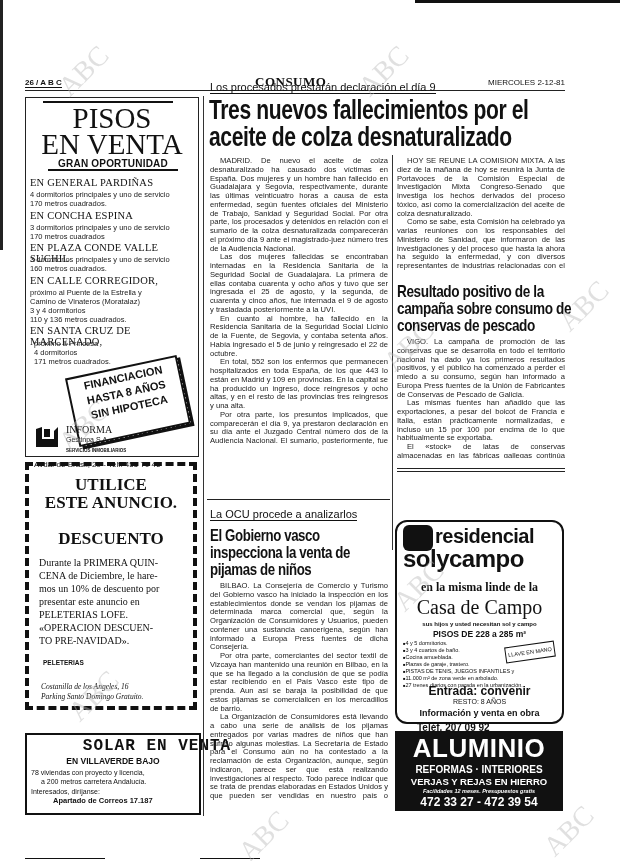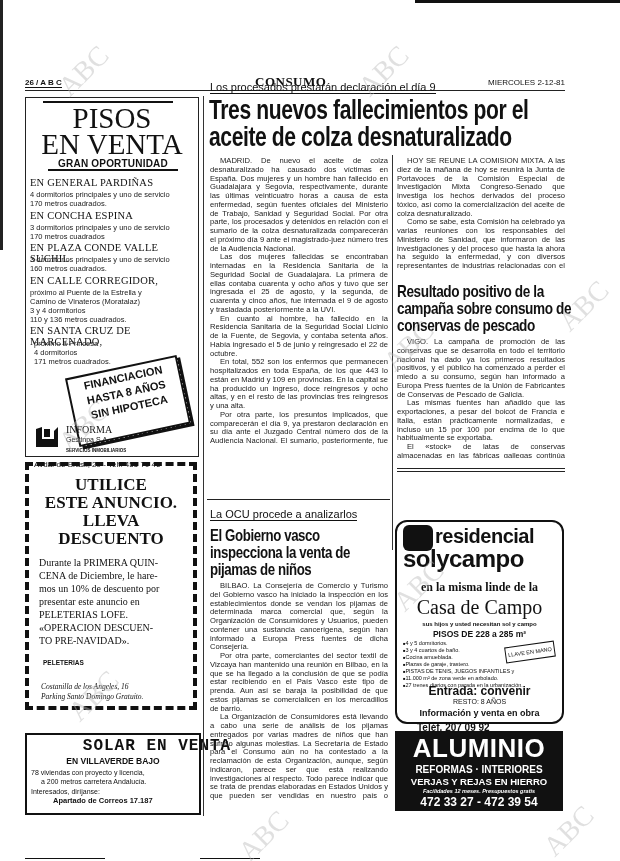--- a/index.html
+++ b/index.html
@@ -129,21 +129,20 @@
   <div class="informa">INFORMA</div>
   <div class="informa-sub">Gestinpa S.A.</div>
   <div class="informa-sub2">SERVICIOS INMOBILIARIOS</div>
   <div class="address">Avda. de Brasil, 29 - Telf. 455 79 46</div>
 </div>
 
 <div class="abs ad-utilice">
   <div class="dash-border"></div>
   <div class="ut-h" style="top:32px">ESTE ANUNCIO.</div>
   <div class="ut-h" style="top:14px">UTILICE</div>
-  <div class="ut-h" style="top:50px">LLEVA</div>
   <div class="ut-h" style="top:68px">DESCUENTO</div>
   <div class="ut-body" style="top:95px">Durante la PRIMERA QUIN-</div>
   <div class="ut-body" style="top:108px">CENA de Diciembre, le hare-</div>
   <div class="ut-body" style="top:121px">mos un 10% de descuento por</div>
   <div class="ut-body" style="top:134px">presentar este anuncio en</div>
   <div class="ut-body" style="top:147px">PELETERIAS LOFE.</div>
   <div class="ut-body" style="top:160px">«OPERACION DESCUEN-</div>
   <div class="ut-body" style="top:173px">TO PRE-NAVIDAD».</div>
   <div class="lofe-small">PELETERIAS</div>
   <div class="lofe-addr" style="top:220px">Costanilla de los Angeles, 16</div>

